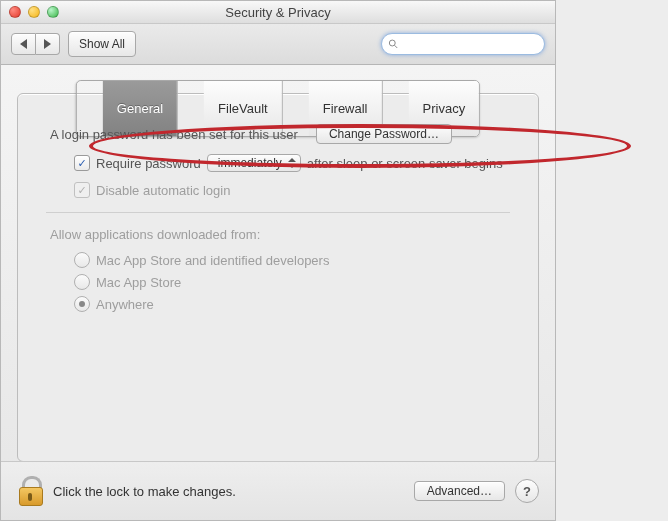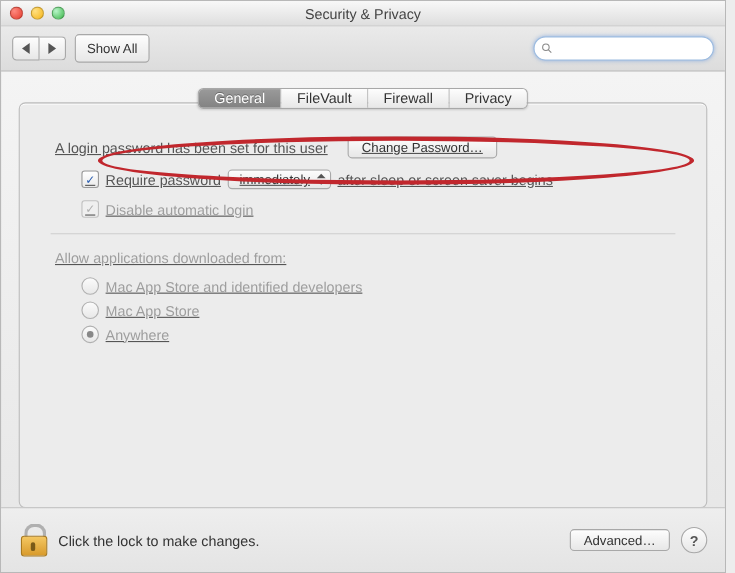--- a/index.html
+++ b/index.html
@@ -7,21 +7,21 @@
     padding: 0;
     width: 668px;
     height: 521px;
     font-family: "Lucida Grande", "Helvetica Neue", Arial, sans-serif;
     font-size: 13px;
     color: #333;
     background: #ededed;
     overflow: hidden;
   }
   .window {
-    width: 660px;
+    width: 556px;
     height: 521px;
     background: linear-gradient(#f6f6f6, #e6e6e6);
     border: 1px solid #b8b8b8;
     box-sizing: border-box;
     position: relative;
   }
   .titlebar {
     height: 22px;
     background: linear-gradient(#f8f8f8, #dedede);
     border-bottom: 1px solid #c8c8c8;
@@ -127,37 +127,37 @@
     top: -14px;
     left: 50%;
     transform: translateX(-50%);
     display: flex;
     border-radius: 5px;
     overflow: hidden;
     border: 1px solid #a8a8a8;
     box-shadow: 0 1px 2px rgba(0,0,0,.15);
   }
   .tabbtn {
-    padding: 1px 14px;
+    padding: 20px 14px;
     font-size: 13px;
     background: linear-gradient(#fdfdfd,#e7e7e7);
     border-right: 1px solid #b5b5b5;
     color: #333;
     cursor: default;
+    margin-left: 26px;
   }
   .tabbtn:last-child { border-right: none; }
   .tabbtn.active {
     background: linear-gradient(#9a9a9a,#828282);
     color: #fff;
     text-shadow: 0 -1px 0 rgba(0,0,0,.3);
   }
   .pane {
     padding: 30px 28px 10px 28px;
     color: #555;
-    text-decoration: underline;
   }
   .row {
     display: flex;
     align-items: center;
     gap: 6px;
     margin-bottom: 10px;
     flex-wrap: wrap;
     position: relative;
   }
   .push-btn {

